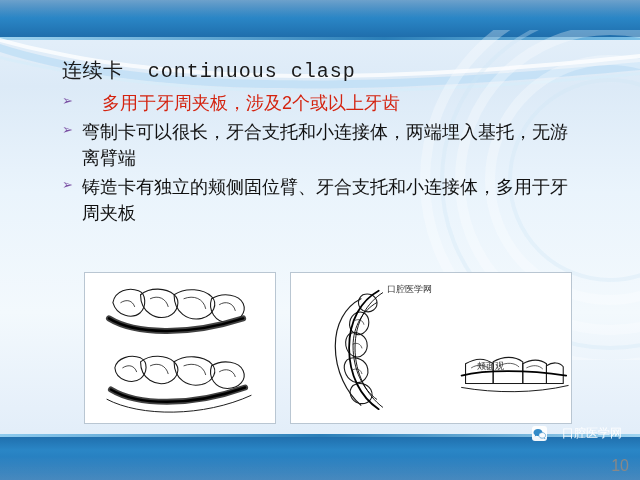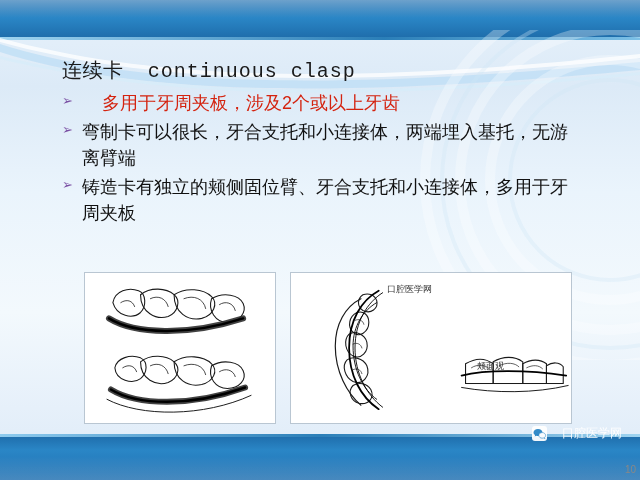--- a/index.html
+++ b/index.html
@@ -129,22 +129,22 @@
     left: 290px; top: 272px;
     width: 282px; height: 152px;
   }
   .fig-label {
     position: absolute;
     font-size: 9px;
     color: #333;
   }
   .page-num {
     position: absolute;
-    right: 4px; bottom: 5px;
-    font-size: 10px;
+    right: 11px; bottom: 5px;
+    font-size: 16px;
     color: #888888;
   }
   .wm {
     position: absolute;
     right: 18px; bottom: 38px;
     display: flex;
     align-items: center;
     gap: 15px;
     color: #ffffff;
     font-size: 12px;

